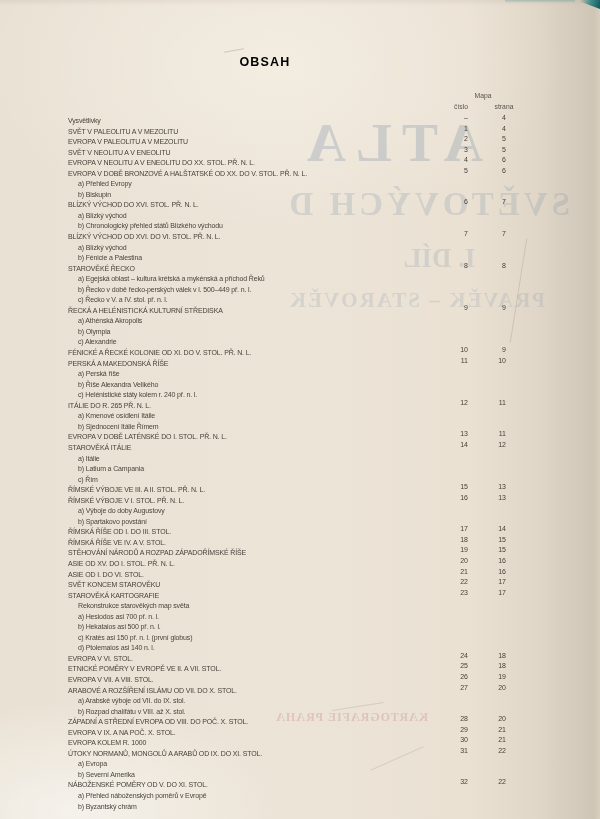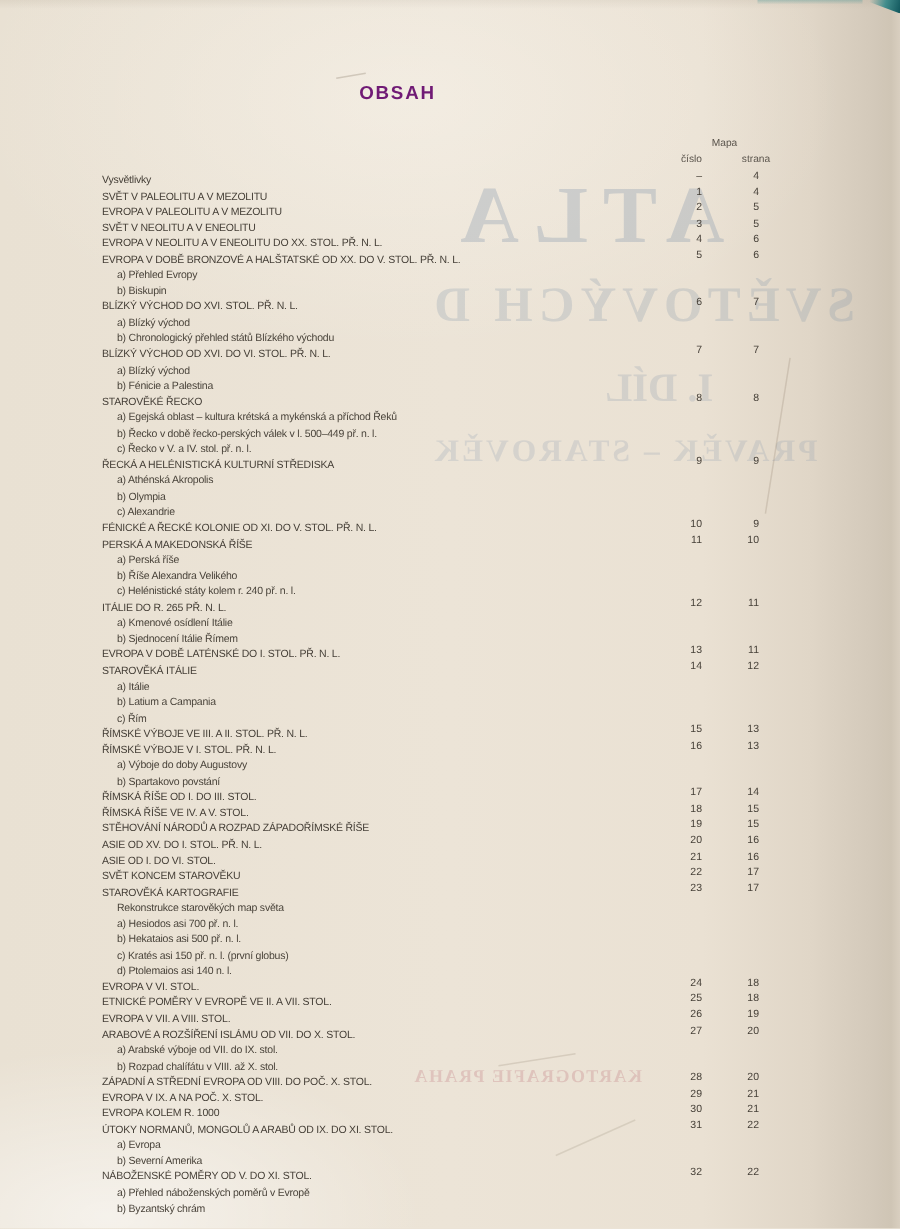--- a/index.html
+++ b/index.html
@@ -30,21 +30,21 @@
   
   .crease{position:absolute;background:rgba(110,95,75,0.25);}
   .crease1{top:50px;left:224px;width:20px;height:1px;transform:rotate(-10deg);}
   .crease2{top:238px;left:518px;width:1px;height:105px;transform:rotate(9deg);background:rgba(130,115,95,0.22);}
   .crease3{top:706px;left:332px;width:52px;height:1px;transform:rotate(-9deg);background:rgba(130,115,95,0.20);}
   .crease4{top:758px;left:368px;width:58px;height:1px;transform:rotate(-24deg);background:rgba(130,115,95,0.18);}
 
   
   .title{
     position:absolute;top:55px;left:0;width:530px;text-align:center;
-    font-size:12.5px;font-weight:bold;letter-spacing:1.2px;color:#701a75;
+    font-size:12.5px;font-weight:bold;letter-spacing:1.2px;color:#000000;
   }
   .colhead{position:absolute;font-size:6.8px;color:#5a544c;text-align:center;}
   .colhead.mapa{top:92px;left:467px;width:32px;}
   .colhead.cislo{top:103px;left:445px;width:32px;}
   .colhead.strana{top:103px;left:487px;width:34px;}
 
   #rows{position:absolute;top:113px;left:0;right:0;}
   .row{position:relative;height:10.55px;line-height:10.55px;white-space:nowrap;}
   .row .label{
     display:inline-block;margin-left:68px;

